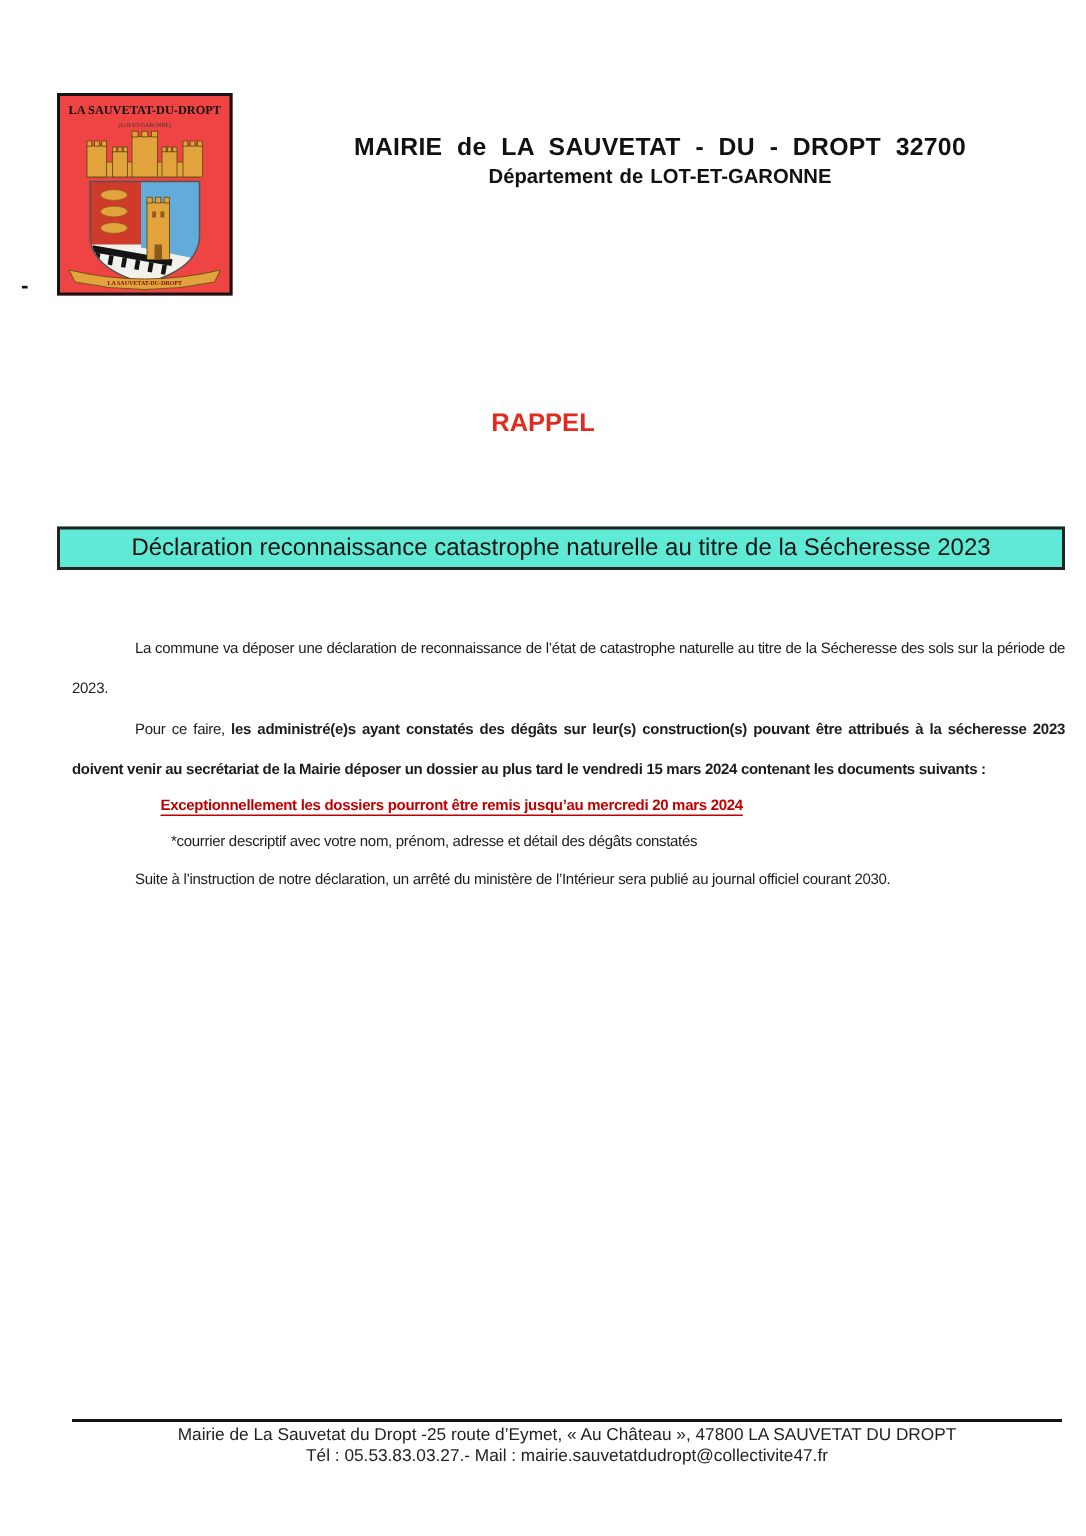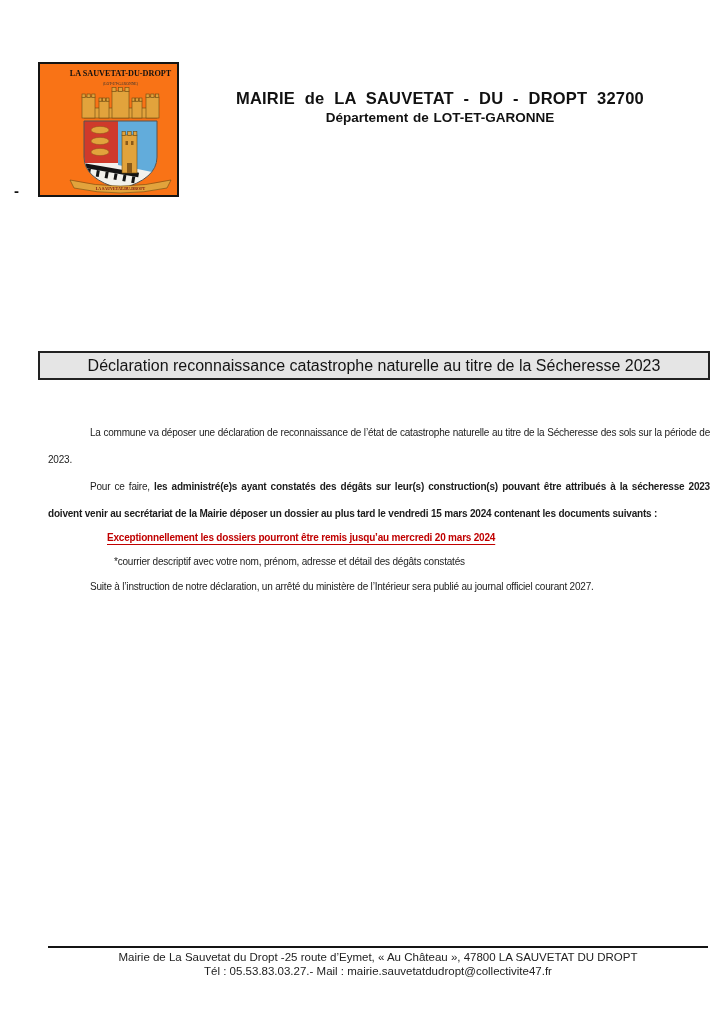--- a/index.html
+++ b/index.html
@@ -7,21 +7,21 @@
     width:724px; height:1024px; position:relative;
     background:#ffffff; overflow:hidden;
     font-family:"Liberation Sans", sans-serif;
     color:var(--ink, #1c1c1c);
   }
   .page { position:absolute; inset:0; }
 
   
   .logo-box {
     position:absolute; left:38px; top:62px; width:113px; height:131px;
-    border:2px solid #141414; background:#f97316;padding-left:24px;
+    border:2px solid #141414; background:#ef4444;
   }
   .logo-box svg { display:block; width:100%; height:100%; }
   .crest-title { font-family:"Liberation Serif", serif; font-weight:bold; font-size:8.2px; fill:#111; }
   .crest-sub   { font-family:"Liberation Serif", serif; font-size:3.8px; fill:#333; }
   .banner-text { font-family:"Liberation Serif", serif; font-weight:bold; font-size:4px; fill:#7a1010; }
   .gold { fill:var(--gold,#e2a33c); stroke:#6b4a12; stroke-width:0.6; }
 
   .stray-dash {
     position:absolute; left:14px; top:182px; font-size:15px; font-weight:bold; color:#111;
   }
@@ -33,21 +33,21 @@
 
   
   .rappel {
     position:absolute; left:0; top:272px; width:724px; text-align:center;
     color:var(--accent_red,#e02b20); font-weight:bold; font-size:17px;
   }
 
   
   .title-box {
     position:absolute; left:38px; top:351px; width:668px; height:25px;
-    border:2px solid #222; background:#e5e5e5;
+    border:2px solid #222; background:#5eead4;
     text-align:center; font-size:16px; line-height:25px; color:#141414;
   }
 
   
   .doc-body {
     position:absolute; left:48px; top:419px; width:662px;
     font-size:10px; line-height:27px; letter-spacing:-0.2px;
     text-align:justify; color:#1c1c1c;
   }
   .doc-body p { margin:0; }
@@ -157,29 +157,30 @@
     </svg>
   </div>
 
   <span class="stray-dash">-</span>
 
   <div class="header">
     <div class="header-title">MAIRIE de LA SAUVETAT - DU - DROPT 32700</div>
     <div class="header-subtitle">Département de LOT-ET-GARONNE</div>
   </div>
 
+  <div class="rappel">RAPPEL</div>
 
   <div class="title-box">Déclaration reconnaissance catastrophe naturelle au titre de la Sécheresse 2023</div>
 
   <div class="doc-body">
     <p class="indent p1">La commune va déposer une déclaration de reconnaissance de l’état de catastrophe naturelle au titre de la Sécheresse des sols sur la période de 2023.</p>
     <p class="indent p2"><span>Pour ce faire, </span><b>les administré(e)s ayant constatés des dégâts sur leur(s) construction(s) pouvant être attribués à la sécheresse 2023 doivent venir au secrétariat de la Mairie déposer un dossier au plus tard le vendredi 15 mars 2024 contenant les documents suivants :</b></p>
     <div class="exception">Exceptionnellement les dossiers pourront être remis jusqu’au mercredi 20 mars 2024</div>
     <div class="bullet">*courrier descriptif avec votre nom, prénom, adresse et détail des dégâts constatés</div>
-    <p class="indent p3">Suite à l’instruction de notre déclaration, un arrêté du ministère de l’Intérieur sera publié au journal officiel courant 2027.</p>
+    <p class="indent p3">Suite à l’instruction de notre déclaration, un arrêté du ministère de l’Intérieur sera publié au journal officiel courant 2030.</p>
   </div>
 
   <div class="footer">
     <div>Mairie de La Sauvetat du Dropt -25 route d’Eymet, « Au Château », 47800 LA SAUVETAT DU DROPT</div>
     <div>Tél : 05.53.83.03.27.- Mail : mairie.sauvetatdudropt@collectivite47.fr</div>
   </div>
 
 </div>
 
 </body></html>

